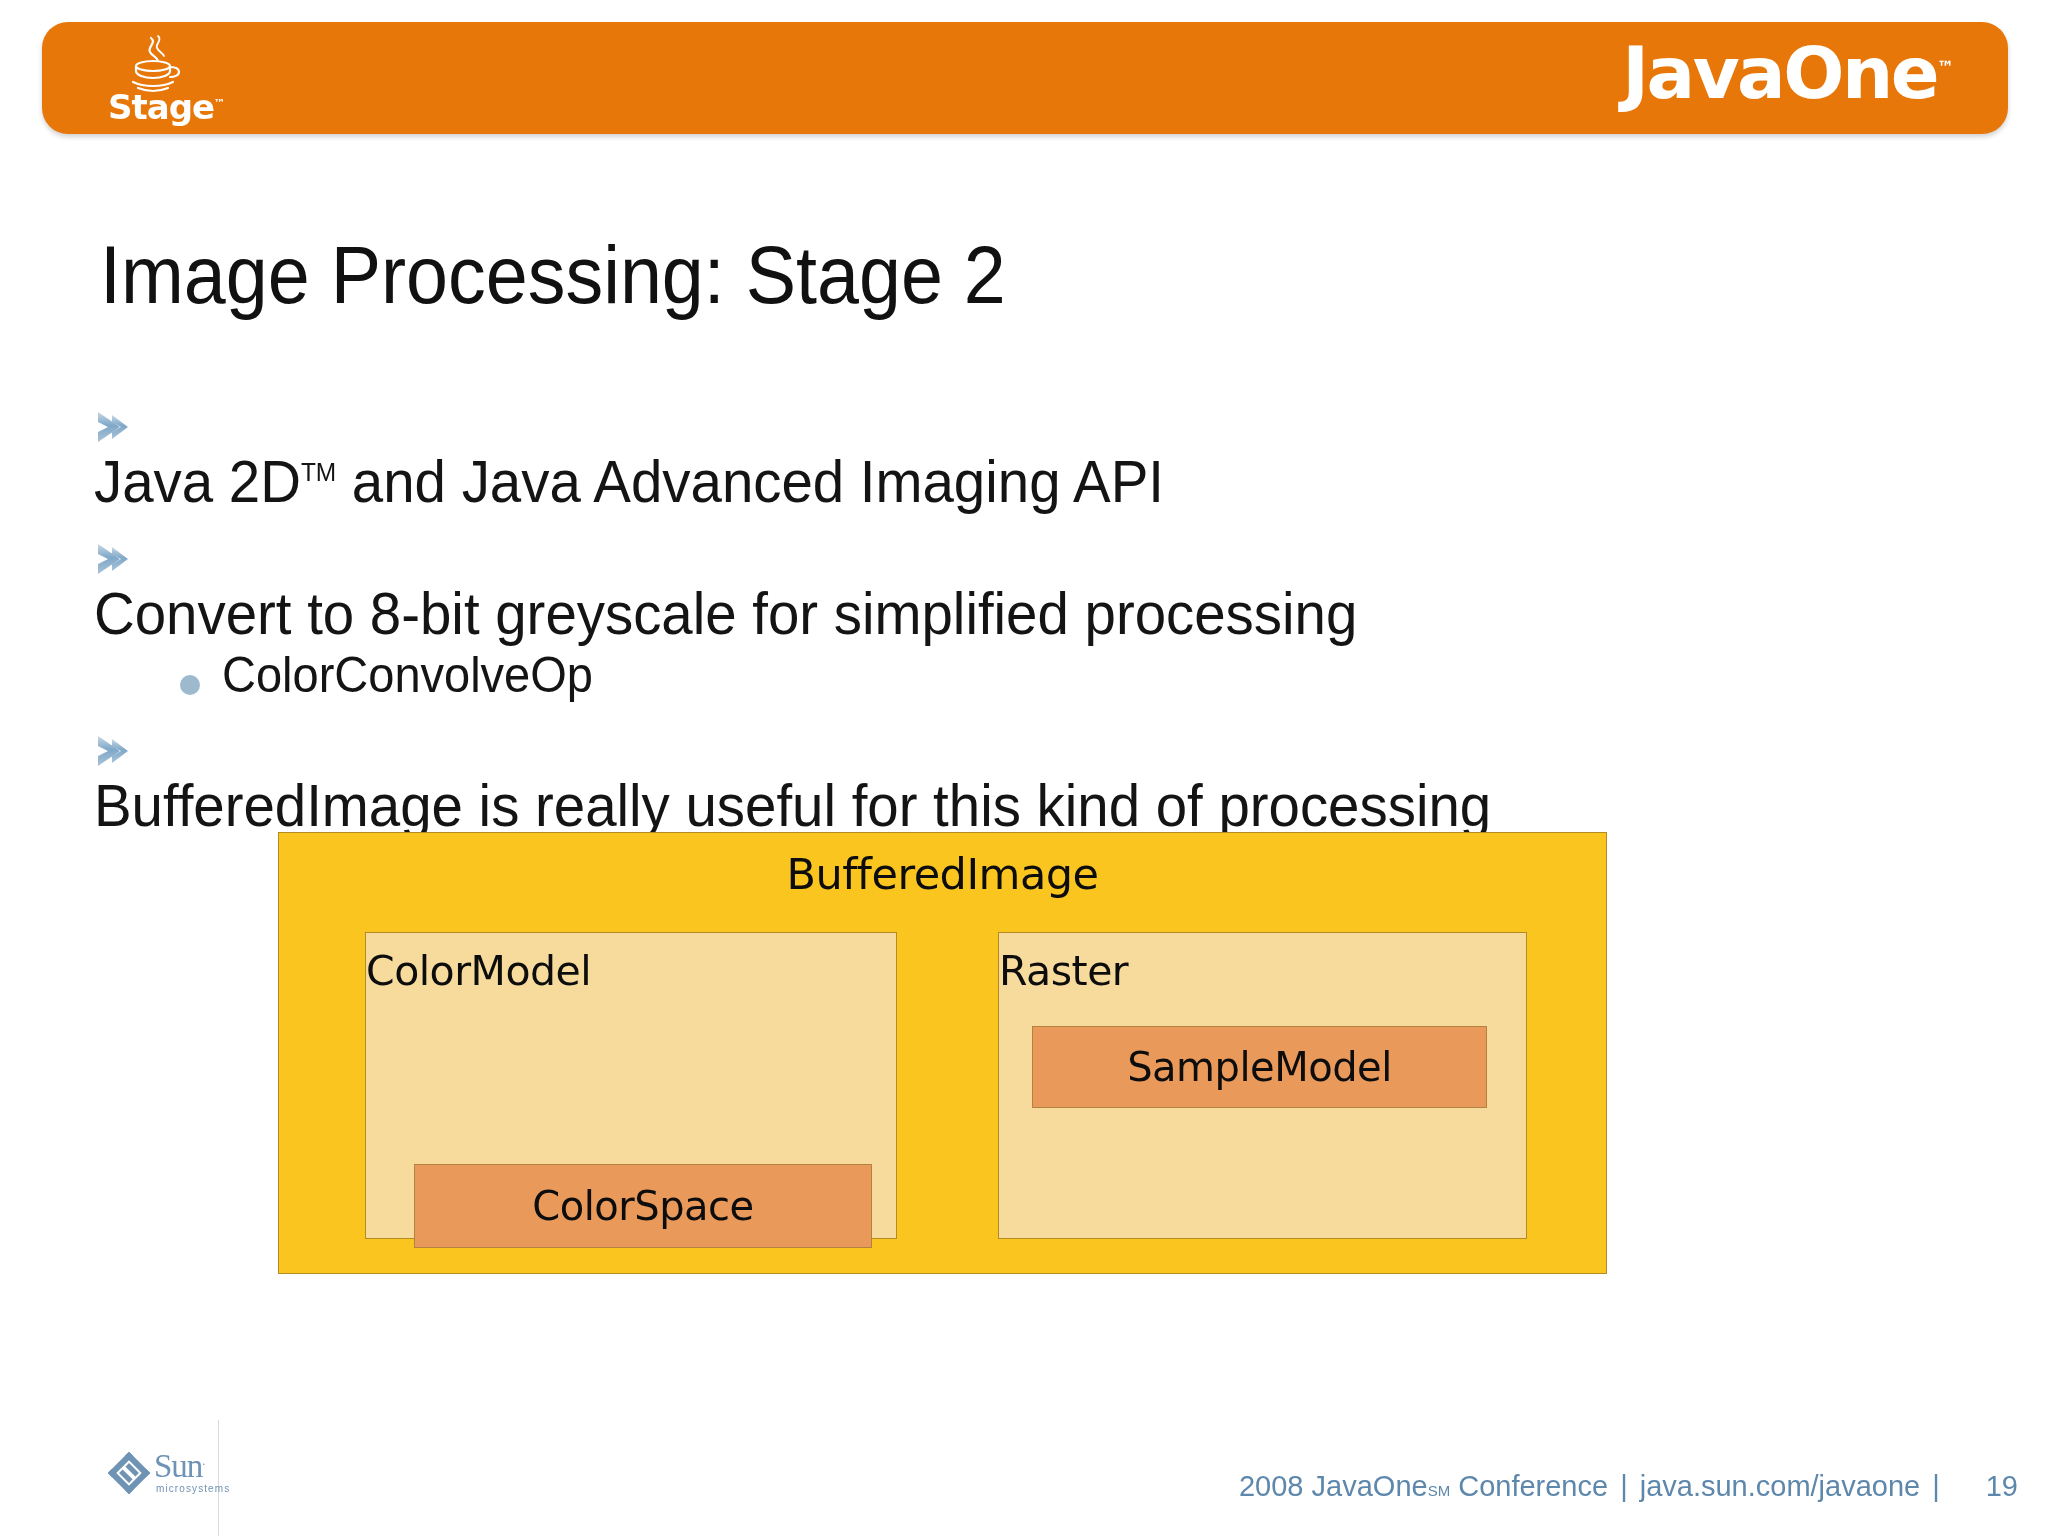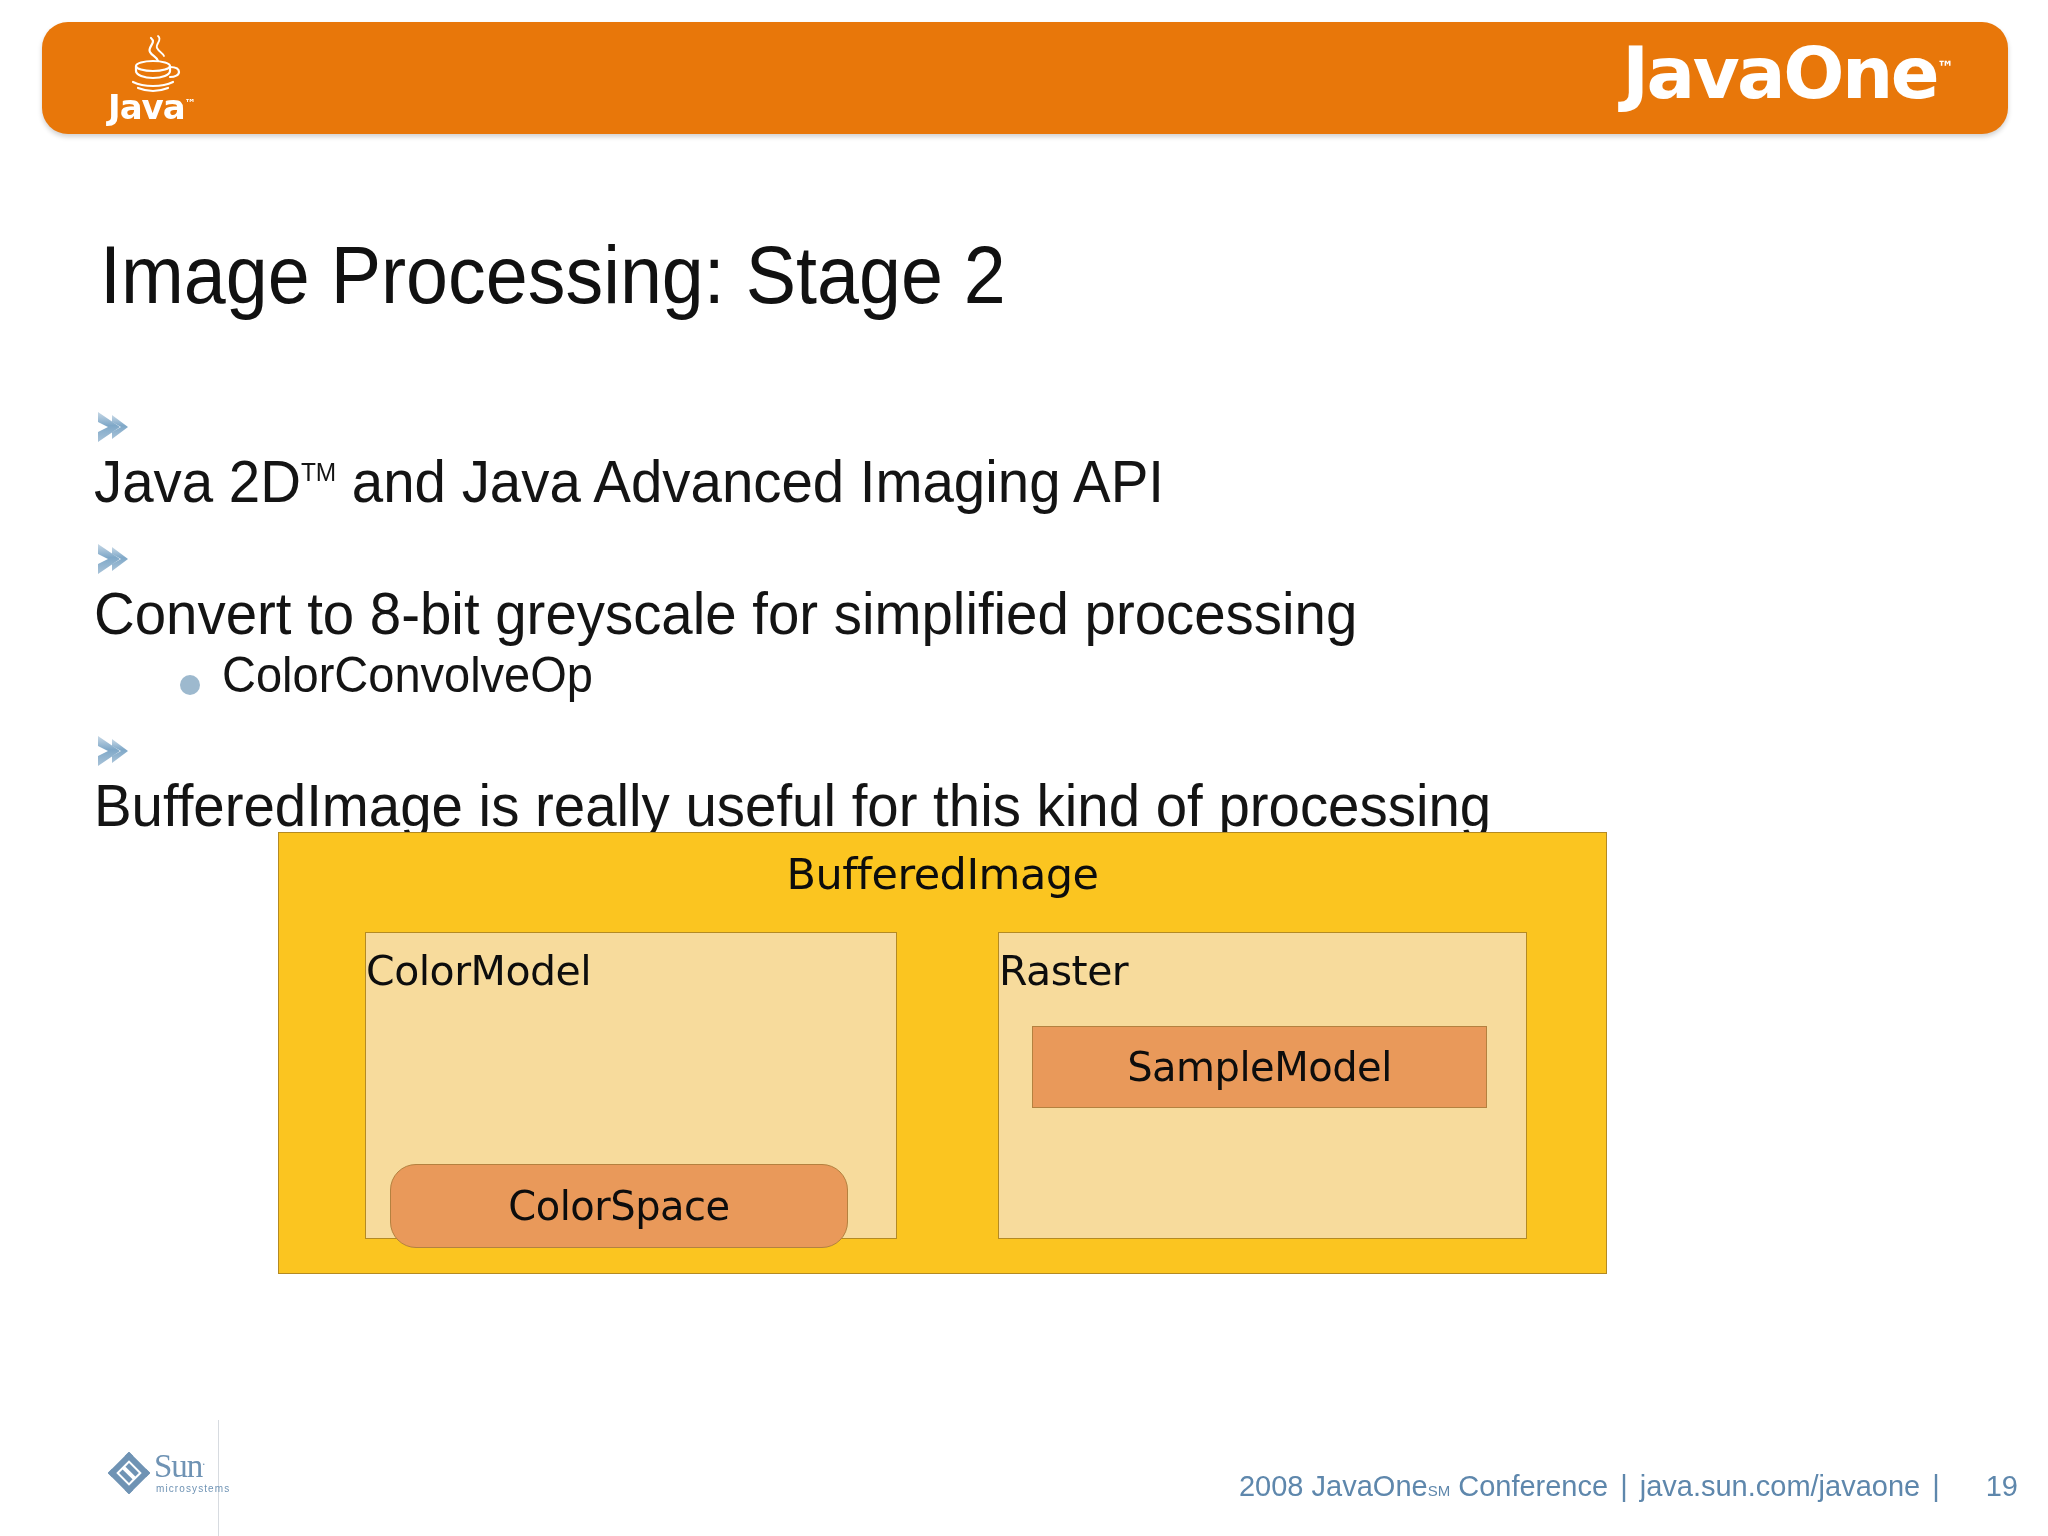--- a/index.html
+++ b/index.html
@@ -215,25 +215,24 @@
   }
   .leaf-label {
     font-family: "DejaVu Sans", sans-serif;
     font-size: 40px;
     font-weight: 400;
     color: #0d0d0d;
     letter-spacing: -0.5px;
     white-space: nowrap;
   }
   #colorspace-box {
-    left: 24px;
+    left: 48px;
     top: 231px;
     width: 456px;
     height: 82px;
-    border-radius: 26px;
   }
   #samplemodel-box {
     left: 33px;
     top: 93px;
     width: 453px;
     height: 80px;
   }
   #databuffer-box {
     left: 33px;
     top: 190px;
@@ -318,21 +317,21 @@
     <svg id="java-cup-icon" viewBox="0 0 62 60" fill="none" stroke="#ffffff" stroke-width="2.2">
       <path d="M27 4 c6 5 -4 9 -1 14 c2 4 7 5 8 9" stroke-linecap="round"></path>
       <path d="M34 2 c5 4 -3 8 -1 12 c2 4 6 5 7 8" stroke-linecap="round" stroke-width="1.8"></path>
       <ellipse cx="29" cy="32" rx="17" ry="5"></ellipse>
       <path d="M12 32 v5 c0 4 8 7 17 7 s17 -3 17 -7 v-5"></path>
       <path d="M46 33 c6 0 9 2 9 5 s-4 5 -9 5" stroke-linecap="round"></path>
       <path d="M9 48 c6 3 14 4 20 4 s14 -1 20 -4" stroke-linecap="round"></path>
       <path d="M14 54 c5 2 10 3 15 3 s10 -1 15 -3" stroke-linecap="round"></path>
     </svg>
     <div id="java-wordmark">
-      <span>Java</span><sup>™</sup>
+      <span>Stage</span><sup>™</sup>
     </div>
   </div>
 
   <div id="javaone-logo">
     <span>JavaOne</span><sup>™</sup>
   </div>
 </div>
 
 <div id="page-title">Image Processing: Stage 2</div>
 

